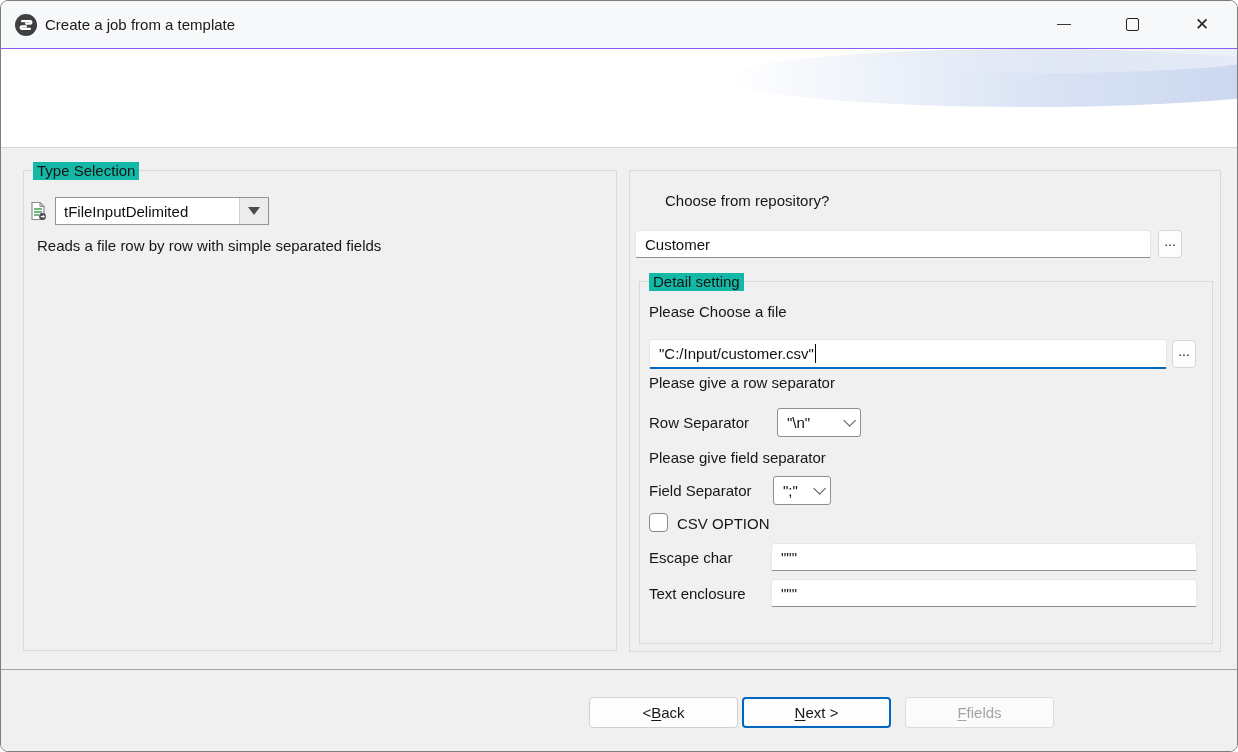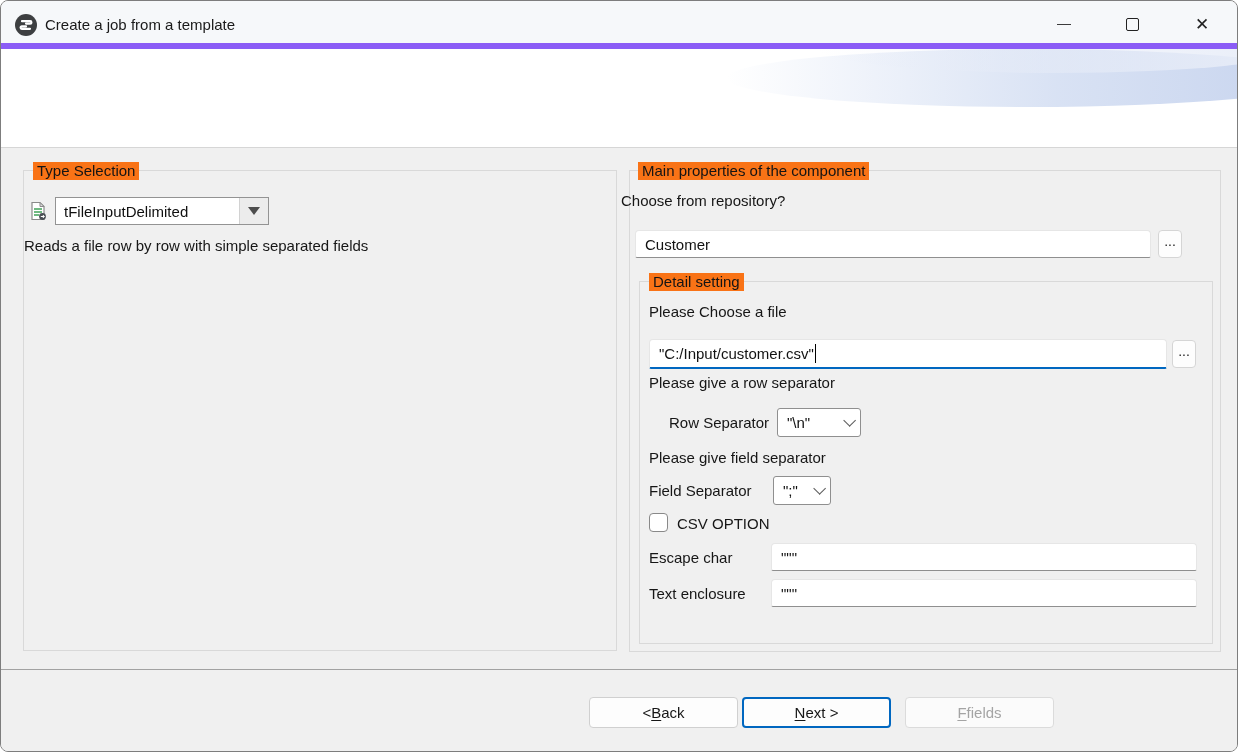--- a/index.html
+++ b/index.html
@@ -3,40 +3,40 @@
 <meta charset="utf-8">
 <style>
   * { margin:0; padding:0; box-sizing:border-box; }
   html,body { width:1238px; height:752px; background:#fff; font-family:"Liberation Sans", sans-serif; }
   .win {
     position:relative; width:1238px; height:752px; overflow:hidden;
     border:1px solid #7d7d7d; border-radius:8px; background:#f0f0f0;
     color:#1b1b1b; font-size:15px;
   }
   
-  .titlebar { position:absolute; top:0; left:0; width:100%; height:48px; background:#f6f8fa; border-bottom:6px solid #8b5cf6; }
+  .titlebar { position:absolute; top:0; left:0; width:100%; height:48px; background:#f6f8fa; border-bottom:1px solid #8b5cf6; }
   .app-icon { position:absolute; left:14px; top:13px; width:22px; height:22px; }
   .title-text { position:absolute; left:44px; top:0; height:48px; line-height:48px; font-size:15px; color:#1a1a1a; white-space:nowrap; }
   .winbtn { position:absolute; top:0; width:46px; height:46px; display:flex; align-items:center; justify-content:center; cursor:default; }
   .winbtn.min { left:1040px; }
   .winbtn.max { left:1108px; }
   .winbtn.close { left:1178px; }
   .glyph-min { width:14px; height:0; border-top:1.6px solid #3c3c3c; }
   .glyph-max { width:13px; height:13px; border:1.6px solid #222; border-radius:2px; }
   .glyph-close { font-size:17px; color:#222; line-height:1; }
   
   .headerarea { position:absolute; top:48px; left:0; width:100%; height:99px; background:#ffffff; border-bottom:1px solid #d6d6d6; overflow:hidden; }
   .swoosh { position:absolute; top:0px; right:-90px; width:600px; height:58px; border-radius:50%;
             background:linear-gradient(90deg, rgba(219,228,245,0) 0%, rgba(210,221,242,.85) 55%, #c6d3ee 100%); }
   .swoosh2 { position:absolute; top:-26px; right:-60px; width:480px; height:50px; border-radius:50%;
              background:linear-gradient(90deg, rgba(234,239,250,0) 0%, #e8edf8 100%); }
   
   .contentarea { position:absolute; top:147px; left:0; width:100%; height:522px; background:#f0f0f0; border-bottom:1px solid #a2a2a2; }
   .group { position:absolute; border:1px solid #d9d9d9; }
-  .group-label { position:absolute; background:#f97316; padding:0 4px; font-size:15px; color:#141414; line-height:18px; white-space:nowrap; }
+  .group-label { position:absolute; background:#14b8a6; padding:0 4px; font-size:15px; color:#141414; line-height:18px; white-space:nowrap; }
   .lbl { position:absolute; font-size:15px; color:#161616; white-space:nowrap; }
   
   .tfield { position:absolute; background:#fff; border:1px solid #e6e6e6; border-bottom:1px solid #8f8f8f;
             border-radius:4px 4px 2px 2px; display:flex; align-items:center; padding:0 9px; font-size:15px; color:#121212; overflow:hidden; white-space:nowrap; }
   .tfield.focused { border-bottom:2px solid #0067c0; }
   .caret { display:inline-block; width:1.5px; height:19px; background:#000; margin-left:1px; }
   .browse-btn { position:absolute; background:#fdfdfd; border:1px solid #d5d5d5; border-radius:4px;
                 display:flex; align-items:center; justify-content:center; font-size:14px; color:#222; line-height:1; padding-bottom:6px; }
   
   .swt-combo { position:absolute; background:#fff; border:1px solid #939393; display:flex; align-items:stretch; }
@@ -100,46 +100,45 @@
     <path d="M12.8 15.5 h3.4 M14.8 14 l1.5 1.5 -1.5 1.5" fill="none" stroke="#fff" stroke-width="1"></path>
   </svg>
 
   <div class="swt-combo" style="left:54px; top:196px; width:214px; height:28px;">
     <div class="val">tFileInputDelimited</div>
     <div class="arrowbox">
         <div class="tri-down"></div>
       </div>
   </div>
 
-  <div class="lbl" style="left:23px; top:236px;">Reads a file row by row with simple separated fields</div>
+  <div class="lbl" style="left:36px; top:236px;">Reads a file row by row with simple separated fields</div>
 
   <div class="group" style="left:628px; top:169px; width:592px; height:482px;"></div>
-  <div class="group-label" style="left:637px; top:161px;">Main properties of the component</div>
 
-  <div class="lbl" style="left:620px; top:191px;">Choose from repository?</div>
+  <div class="lbl" style="left:664px; top:191px;">Choose from repository?</div>
 
   <div class="tfield" style="left:634px; top:229px; width:516px; height:28px;">
     <span>Customer</span>
   </div>
   <div class="browse-btn" style="left:1157px; top:229px; width:24px; height:28px;">...</div>
 
   <div class="group" style="left:638px; top:280px; width:574px; height:363px;"></div>
   <div class="group-label" style="left:648px; top:272px;">Detail setting</div>
 
   <div class="lbl" style="left:648px; top:302px;">Please Choose a file</div>
 
   <div class="tfield focused" style="left:648px; top:338px; width:518px; height:30px;">
     <span>"C:/Input/customer.csv"</span>
       <span class="caret"></span>
   </div>
   <div class="browse-btn" style="left:1171px; top:339px; width:24px; height:28px;">...</div>
 
   <div class="lbl" style="left:648px; top:373px;">Please give a row separator</div>
 
-  <div class="lbl" style="left:648px; top:413px;margin-left:20px;">Row Separator</div>
+  <div class="lbl" style="left:648px; top:413px;">Row Separator</div>
   <div class="combo" style="left:776px; top:407px; width:84px; height:29px;">
     <span>"\n"</span>
     <span class="chev"></span>
   </div>
 
   <div class="lbl" style="left:648px; top:448px;text-align:right;">Please give field separator</div>
 
   <div class="lbl" style="left:648px; top:481px;">Field Separator</div>
   <div class="combo" style="left:772px; top:475px; width:58px; height:29px;">
     <span>";"</span>

